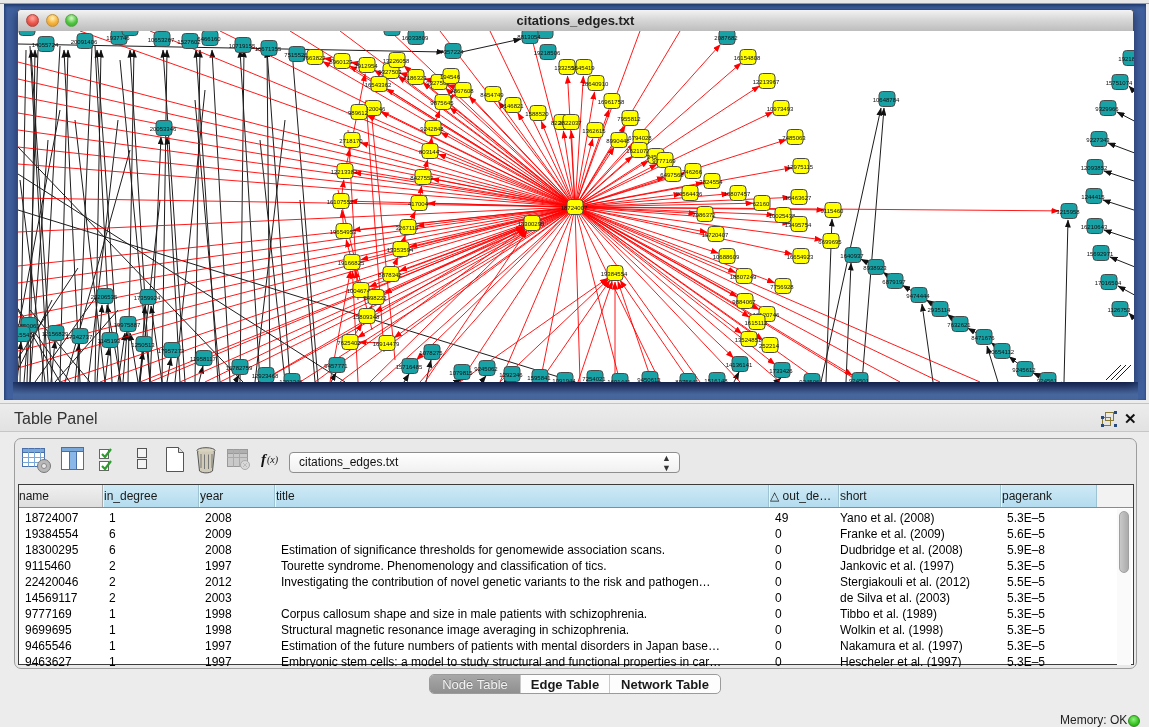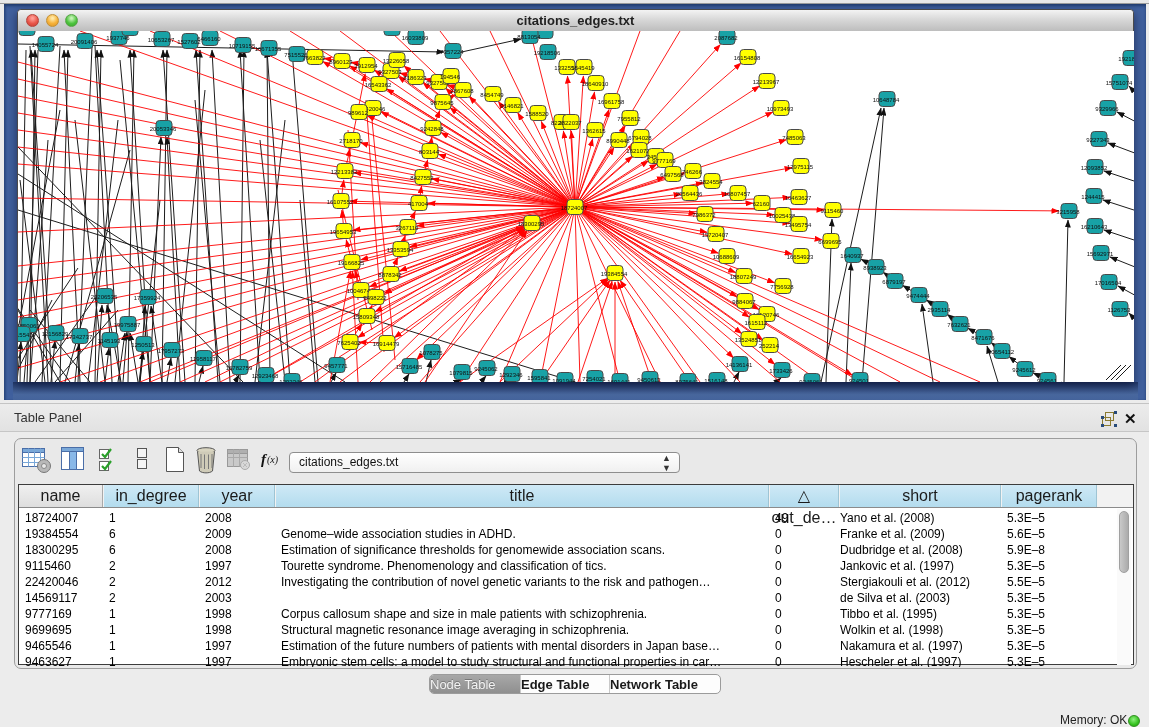--- a/index.html
+++ b/index.html
@@ -9,40 +9,40 @@
 .belowwin{position:absolute;left:13px;top:382px;width:1125px;height:18px;background:linear-gradient(#22396a,#49689f 70%,#44639b)}
 .macwin{position:absolute;left:17px;top:9px;width:1117px;height:373px;background:#fff;border:1px solid #4a4a4a;border-radius:4px 4px 0 0;box-shadow:0 4px 10px rgba(0,0,25,.5)}
 .titlebar{position:absolute;left:0;top:0;width:100%;height:22px;background:linear-gradient(#f3f3f3,#d8d8d8 45%,#bdbdbd);border-bottom:1px solid #6f6f6f;border-radius:4px 4px 0 0}
 .title{position:absolute;width:100%;text-align:center;top:3px;font-size:13px;font-weight:bold;color:#222}
 .tl{position:absolute;top:4px;width:13px;height:13px;border-radius:50%}
 .tl.r{left:8px;background:radial-gradient(circle at 50% 30%,#ff9d95 8%,#e9564a 55%,#c63b30);border:1px solid #b5443c}
 .tl.o{left:27.5px;background:radial-gradient(circle at 50% 30%,#ffe9a8 8%,#f6b23a 55%,#db9327);border:1px solid #c29036}
 .tl.g{left:47px;background:radial-gradient(circle at 50% 30%,#c4f2b4 8%,#4ec43f 55%,#35a528);border:1px solid #58a348}
 .canvas{position:absolute;left:18px;top:31px;z-index:5;width:1116px;height:351px;background:#fff;overflow:hidden}
 .tpbar{position:absolute;left:0;top:403px;width:1149px;height:29px;background:linear-gradient(#ececec,#e2e2e2);border-top:1px solid #c4c4c4;border-bottom:1px solid #c6c6c6}
-.tpbar .t{position:absolute;left:14px;top:6px;font-size:13px;color:#333}
+.tpbar .t{position:absolute;left:14px;top:6px;font-size:16px;color:#333}
 .tpx{position:absolute;left:1124px;top:6px;font-size:15px;font-weight:bold;color:#111}
 .container{position:absolute;left:14px;top:438px;width:1123px;height:231px;background:#e9e9e9;border:1px solid #9d9d9d;border-radius:7px}
 .toolbar{position:absolute;left:0;top:0;width:100%;height:44px}
 .dd{position:absolute;left:274px;top:13px;width:391px;height:21px;background:linear-gradient(#fff,#f0f0f0);border:1px solid #8e8e8e;border-radius:4px;font-size:12px;color:#111;line-height:19px;padding-left:9px}
 .dd .arr{position:absolute;right:8px;top:0;font-size:9px;color:#333;line-height:10px}
 .tablewrap{position:absolute;left:3px;top:45px;width:1116px;height:181px;background:#fff;border:1px solid #3c3c3c}
 .thead{position:absolute;left:0;top:0;width:100%;height:23px;background:#f2f2f2;border-bottom:1px solid #8b8b8b}
-.th{position:absolute;top:0;height:22px;background:linear-gradient(#cfe9f6,#b3dcee);border-right:1px solid #9ec4d4;font-size:16px;color:#1a1a1a;text-align:center;line-height:22px}
+.th{position:absolute;top:0;height:22px;background:linear-gradient(#cfe9f6,#b3dcee);border-right:1px solid #9ec4d4;font-size:12px;color:#1a1a1a;text-align:left;line-height:22px}
 .th.grey{background:linear-gradient(#f0f0f0,#dedede);border-right:1px solid #a9a9a9}
 .tbody{position:absolute;left:0;top:25px;width:100%;height:157px;overflow:hidden;font-size:12px;color:#000}
 .tr{position:relative;height:16px;line-height:16px;white-space:nowrap}
 .tr div{position:absolute;top:0;height:16px;overflow:hidden}
 .c0{left:6px;width:80px}.c1{left:90px;width:90px}.c2{left:186px;width:80px}
 .c3{left:262px;width:478px}.c4{left:756px;width:64px}.c5{left:821px;width:162px;text-align:left}
 .c6{left:988px;width:92px}
 .vscroll{position:absolute;right:2px;top:24px;width:14px;height:156px;background:#fafafa}
 .vthumb{position:absolute;left:2px;top:2px;width:10px;height:62px;background:linear-gradient(90deg,#c9c9c9,#ababab);border-radius:5px;border:1px solid #a0a0a0}
 .tabs{position:absolute;left:429px;top:674px;height:20px;border:1px solid #9b9b9b;border-radius:5px;background:#fdfdfd;overflow:hidden}
-.tab{float:left;height:100%;font-size:13px;font-weight:bold;color:#1a1a1a;line-height:19px;}
+.tab{float:left;height:100%;font-size:13px;font-weight:bold;color:#1a1a1a;line-height:19px;text-align:center}
 .tab.sel{background:linear-gradient(#a8a8a8,#8f8f8f);color:#f2f2f2;font-weight:normal;text-shadow:0 -1px 0 #777}
 .tab.mid{border-left:1px solid #c9c9c9;border-right:1px solid #c9c9c9}
 .mem{position:absolute;left:1060px;top:713px;font-size:12px;color:#222}
 .memdot{position:absolute;left:1128px;top:715px;width:12px;height:12px;border-radius:50%;background:radial-gradient(circle at 45% 35%,#8ef07e,#35c21f 60%,#23a012);border:1px solid #2f8f1f}
 .icon{position:absolute;top:6px}
 </style></head>
 <body>
 <div class="bluearea">
     <div class="innershadow"></div>
   </div>
@@ -642,21 +642,20 @@
           <div class="c1">1</div>
           <div class="c2">2008</div>
           <div class="c4">49</div>
           <div class="c5">Yano et al. (2008)</div>
           <div class="c6">5.3E–5</div>
         </div>
         <div class="tr">
           <div class="c0">19384554</div>
           <div class="c1">6</div>
           <div class="c2">2009</div>
-          <div class="c3">Genome–wide association studies in ADHD.</div>
           <div class="c4">0</div>
           <div class="c5">Franke et al. (2009)</div>
           <div class="c6">5.6E–5</div>
         </div>
         <div class="tr">
           <div class="c0">18300295</div>
           <div class="c1">6</div>
           <div class="c2">2008</div>
           <div class="c3">Estimation of significance thresholds for genomewide association scans.</div>
           <div class="c4">0</div>
@@ -688,21 +687,21 @@
           <div class="c4">0</div>
           <div class="c5">de Silva et al. (2003)</div>
           <div class="c6">5.3E–5</div>
         </div>
         <div class="tr">
           <div class="c0">9777169</div>
           <div class="c1">1</div>
           <div class="c2">1998</div>
           <div class="c3">Corpus callosum shape and size in male patients with schizophrenia.</div>
           <div class="c4">0</div>
-          <div class="c5">Tibbo et al. (1995)</div>
+          <div class="c5">Tibbo et al. (1989)</div>
           <div class="c6">5.3E–5</div>
         </div>
         <div class="tr">
           <div class="c0">9699695</div>
           <div class="c1">1</div>
           <div class="c2">1998</div>
           <div class="c3">Structural magnetic resonance image averaging in schizophrenia.</div>
           <div class="c4">0</div>
           <div class="c5">Wolkin et al. (1998)</div>
           <div class="c6">5.3E–5</div>

